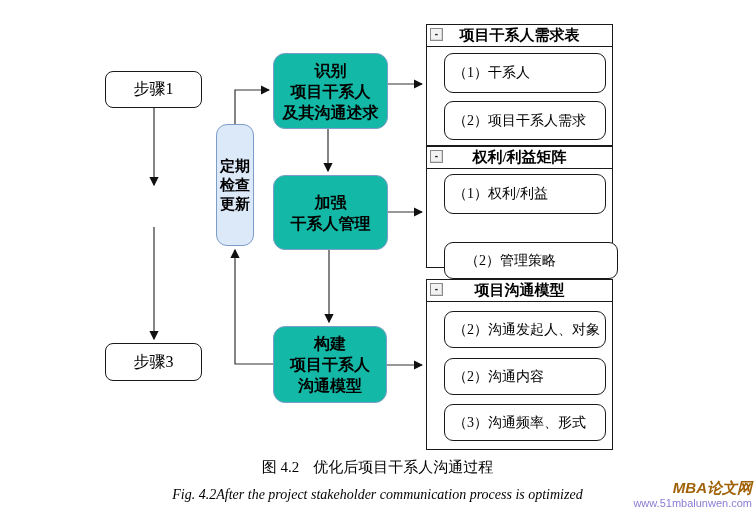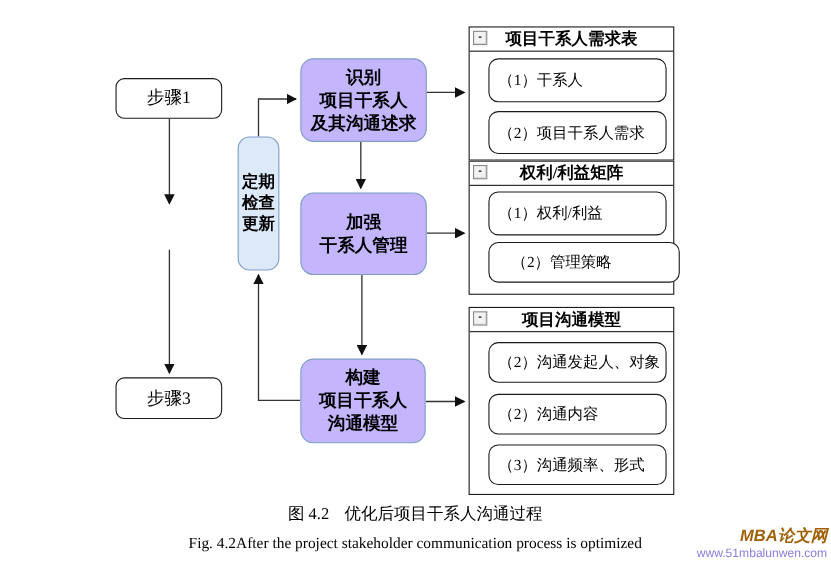--- a/index.html
+++ b/index.html
@@ -1,35 +1,35 @@
 <!DOCTYPE html>
 <html><head>
 <meta charset="utf-8">
 <style>
   html,body{margin:0;padding:0;background:#fff;}
   .canvas{position:relative;width:755px;height:515px;background:#fff;overflow:hidden;
           font-family:"Liberation Serif","DejaVu Serif",serif;color:#000;}
   .abs{position:absolute;box-sizing:border-box;}
   .cbox{display:flex;align-items:center;justify-content:center;text-align:center;}
   .step{border:1.4px solid #1a1a1a;border-radius:8px;background:#fff;font-size:16px;}
-  .proc{background:#c4b5fd;border:1.6px solid #7d9dc9;border-radius:12px;
+  .proc{background:#14b8a6;border:1.6px solid #7d9dc9;border-radius:12px;
         font-weight:bold;font-size:16px;line-height:21px;flex-direction:column;}
   .loopbox{background:#dbe9f8;border:1.6px solid #7d9dc9;border-radius:11px;
         font-weight:bold;font-size:15px;line-height:19px;flex-direction:column;text-align:center;}
   .panel{border:1.3px solid #1a1a1a;background:#fff;}
   .panel-header{position:relative;height:21px;border-bottom:1.3px solid #1a1a1a;
         display:flex;align-items:center;justify-content:center;font-weight:bold;font-size:15px;}
   .collapse{position:absolute;left:3px;top:3px;width:11px;height:11px;border:1px solid #8a8a8a;
         background:#f2f2f2;box-shadow:inset -1px -1px 0 #d8d8d8;font-size:10px;line-height:9px;
         text-align:center;color:#222;font-family:"Liberation Sans","DejaVu Sans",sans-serif;cursor:default;}
   .pitem{position:absolute;left:17px;width:152px;border:1.3px solid #1a1a1a;border-radius:9px;
         background:#fff;display:flex;align-items:center;padding-left:8px;font-size:14px;}
   .caption-row{left:0;width:755px;display:flex;justify-content:center;gap:14px;}
   .cap-zh{top:458px;font-size:15px;}
-  .cap-en{top:487px;font-size:14px;gap:0;}
+  .cap-en{top:487px;font-size:14px;gap:0;font-style:italic;}
   .wm{right:3px;top:480px;text-align:right;line-height:1.1;
       font-family:"Liberation Sans","DejaVu Sans",sans-serif;}
   .wm-site{font-size:15px;font-weight:bold;font-style:italic;color:#a16207;}
   .wm-url{font-size:11px;color:#8f7bd8;}
   svg.wires{position:absolute;left:0;top:0;pointer-events:none;}
 </style>
 </head>
 <body>
 
 <div class="canvas">
@@ -95,21 +95,21 @@
   </div>
 
   <div class="abs panel" style="left:426px;top:146px;width:187px;height:122px;">
     <div class="panel-header">
       <span class="collapse">-</span>
       <span>权利/利益矩阵</span>
     </div>
     <div class="pitem" style="top:27px;height:38px;">
       <span>（1）权利/利益</span>
     </div>
-    <div class="pitem" style="top:73px;height:35px;padding-left:20px;">
+    <div class="pitem" style="top:95px;height:35px;padding-left:20px;">
       <span>（2）管理策略</span>
     </div>
   </div>
 
   <div class="abs panel" style="left:426px;top:279px;width:187px;height:171px;">
     <div class="panel-header">
       <span class="collapse">-</span>
       <span>项目沟通模型</span>
     </div>
     <div class="pitem" style="top:31px;height:35px;">

